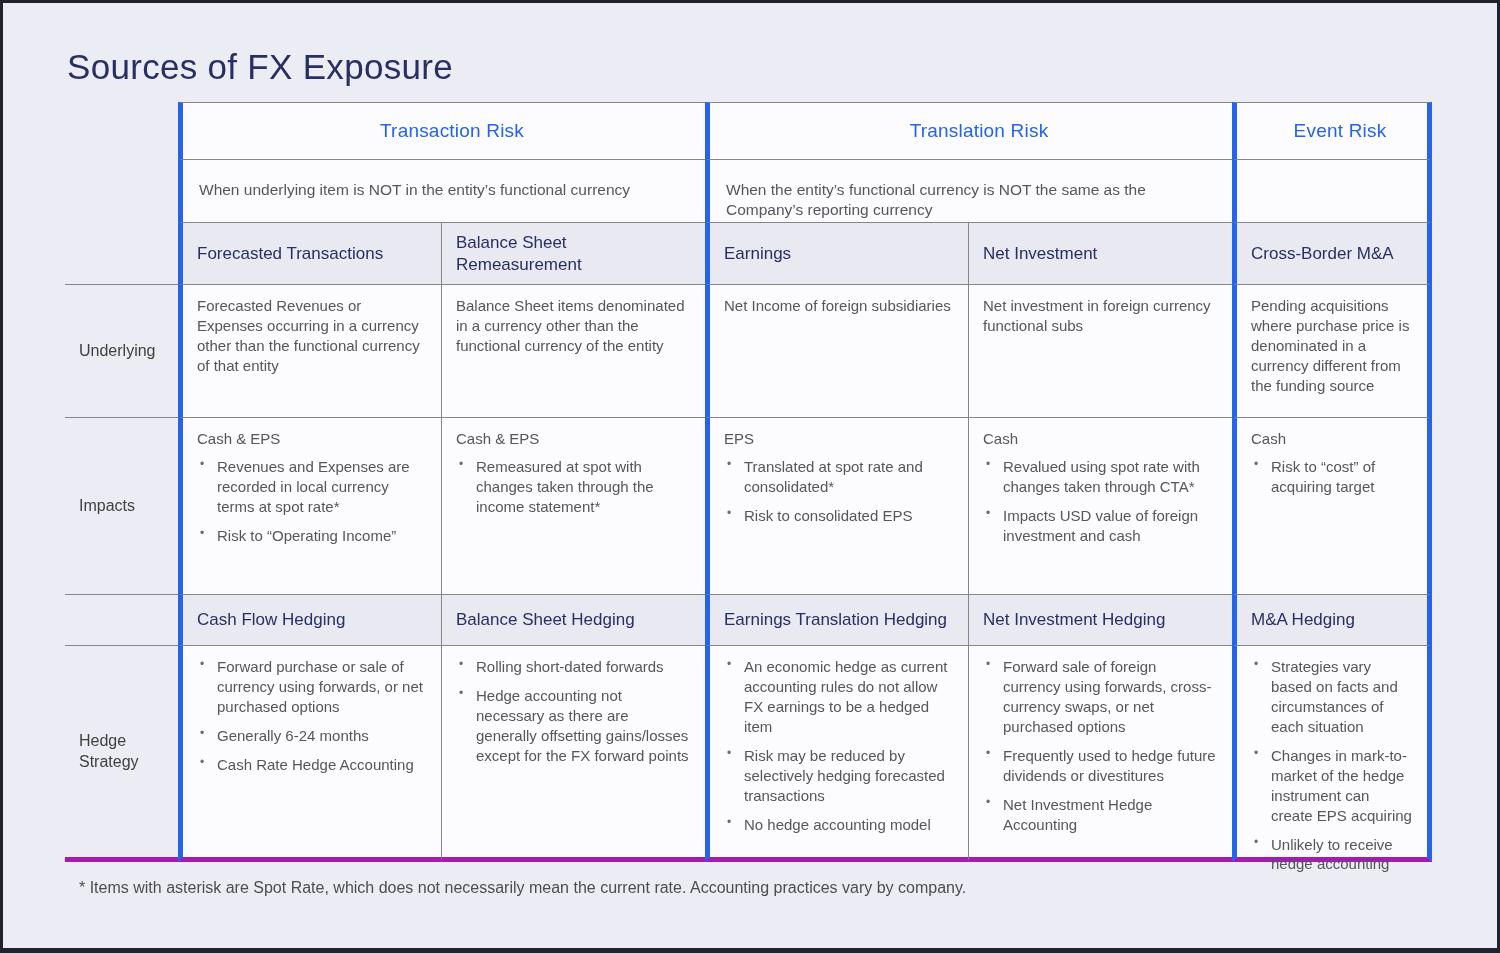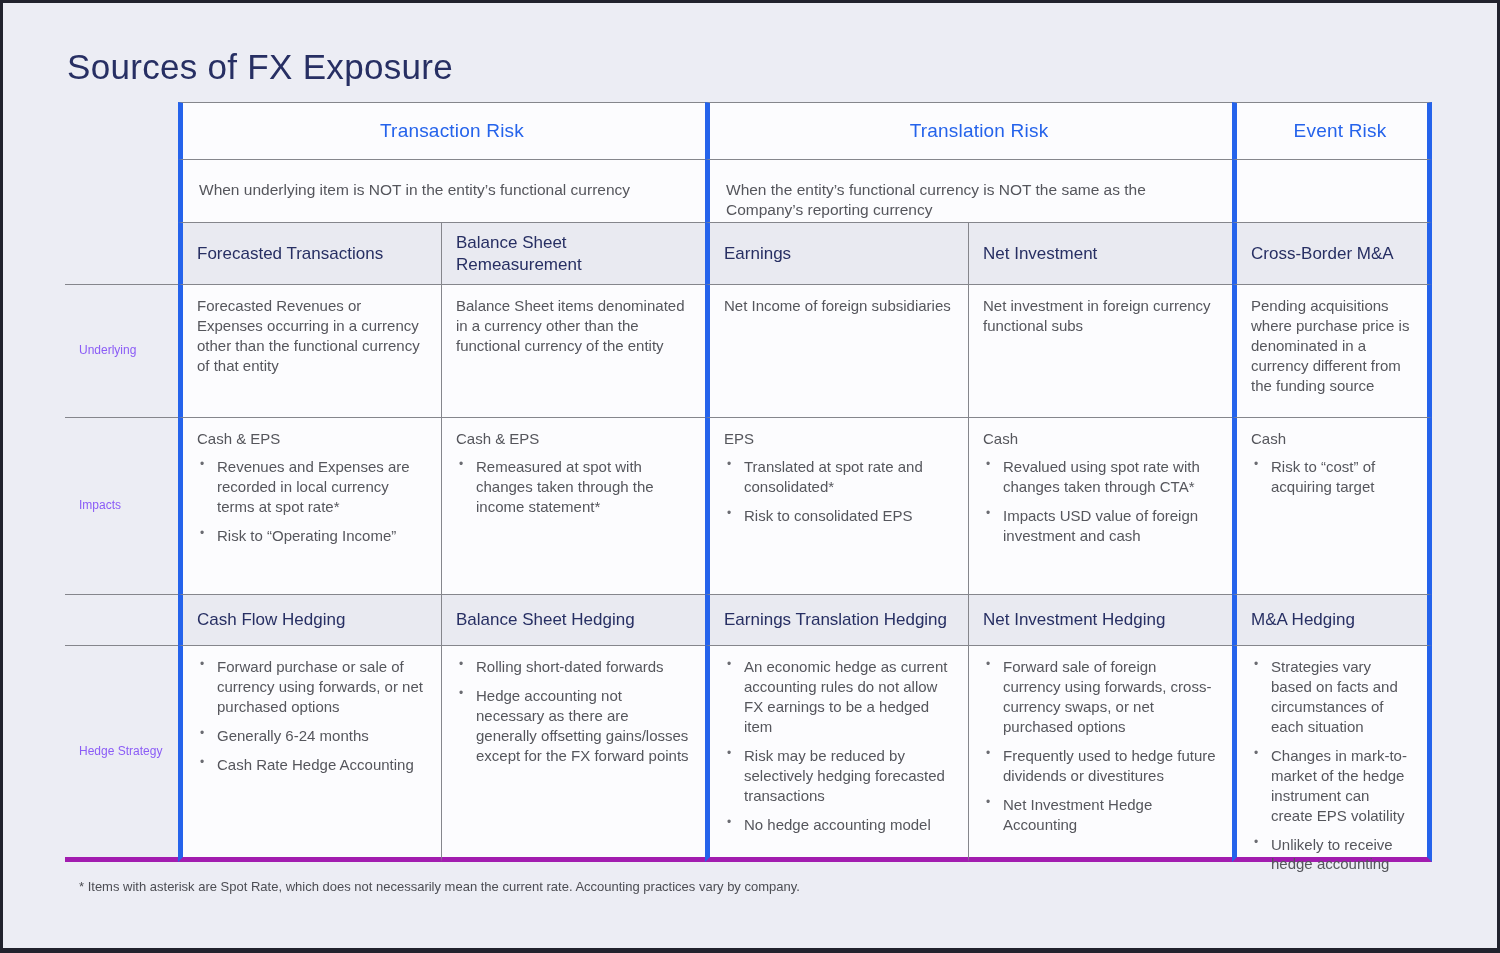--- a/index.html
+++ b/index.html
@@ -35,21 +35,21 @@
   .span12{grid-column:2/4} .span34{grid-column:4/6}
   .blue-l { border-left:5px solid #2563eb;padding-left:16px; }
   .blue-r { border-right:5px solid #2563eb; }
   .gray-l { border-left:1px solid #85868c; }
   .bot { border-bottom:5px solid #a21caf; }
   .spacer { background:transparent; border:none; }
   .label-cell {
     background:transparent;
     display:flex; align-items:center;
     padding:0 10px 0 14px;
-    font-size:12px; color:#8b5cf6; line-height:1.3;
+    font-size:16px; color:#404040; line-height:1.3;
   }
   .group-header {
     display:flex; align-items:center; justify-content:center;
     font-size:19px; color:#2563eb; letter-spacing:0.2px;
   }
   .desc-cell {
     padding:20px 22px 0 16px;
     font-size:15.5px; color:#55565c; line-height:1.3;
   }
   .subheader {
@@ -61,21 +61,21 @@
   .body-cell { padding:11px 14px 0 14px; font-size:15px; color:#55565c; line-height:1.33; }
   .cell-title { margin-bottom:8px; }
   ul.bullets { list-style:none; }
   ul.bullets li { position:relative; padding-left:20px; margin-bottom:9px; }
   ul.bullets li::before {
     content:"•"; position:absolute; left:3px; top:0;
     font-size:12px; color:#6a6b71;
   }
   .footnote {
     margin:17px 0 0 76px;
-    font-size:13px; color:#4c4d53;
+    font-size:16px; color:#4c4d53;
   }
 </style>
 </head>
 <body>
 
 <div class="page">
 
   <h1 class="page-title">Sources of FX Exposure</h1>
 
   <div class="fx-grid">
@@ -170,21 +170,21 @@
     <div class="cell body-cell r7 c4 gray-l bot">
       <ul class="bullets">
           <li>Forward sale of foreign currency using forwards, cross-currency swaps, or net purchased options</li>
           <li>Frequently used to hedge future dividends or divestitures</li>
           <li>Net Investment Hedge Accounting</li>
         </ul>
     </div>
     <div class="cell body-cell r7 c5 blue-l blue-r bot">
       <ul class="bullets">
           <li>Strategies vary based on facts and circumstances of each situation</li>
-          <li>Changes in mark-to-market of the hedge instrument can create EPS volatility</li>
+          <li>Changes in mark-to-market of the hedge instrument can create EPS acquiring</li>
           <li>Unlikely to receive hedge accounting</li>
         </ul>
     </div>
 
   </div>
 
   <p class="footnote">* Items with asterisk are Spot Rate, which does not necessarily mean the current rate. Accounting practices vary by company.</p>
 
 </div>
 

